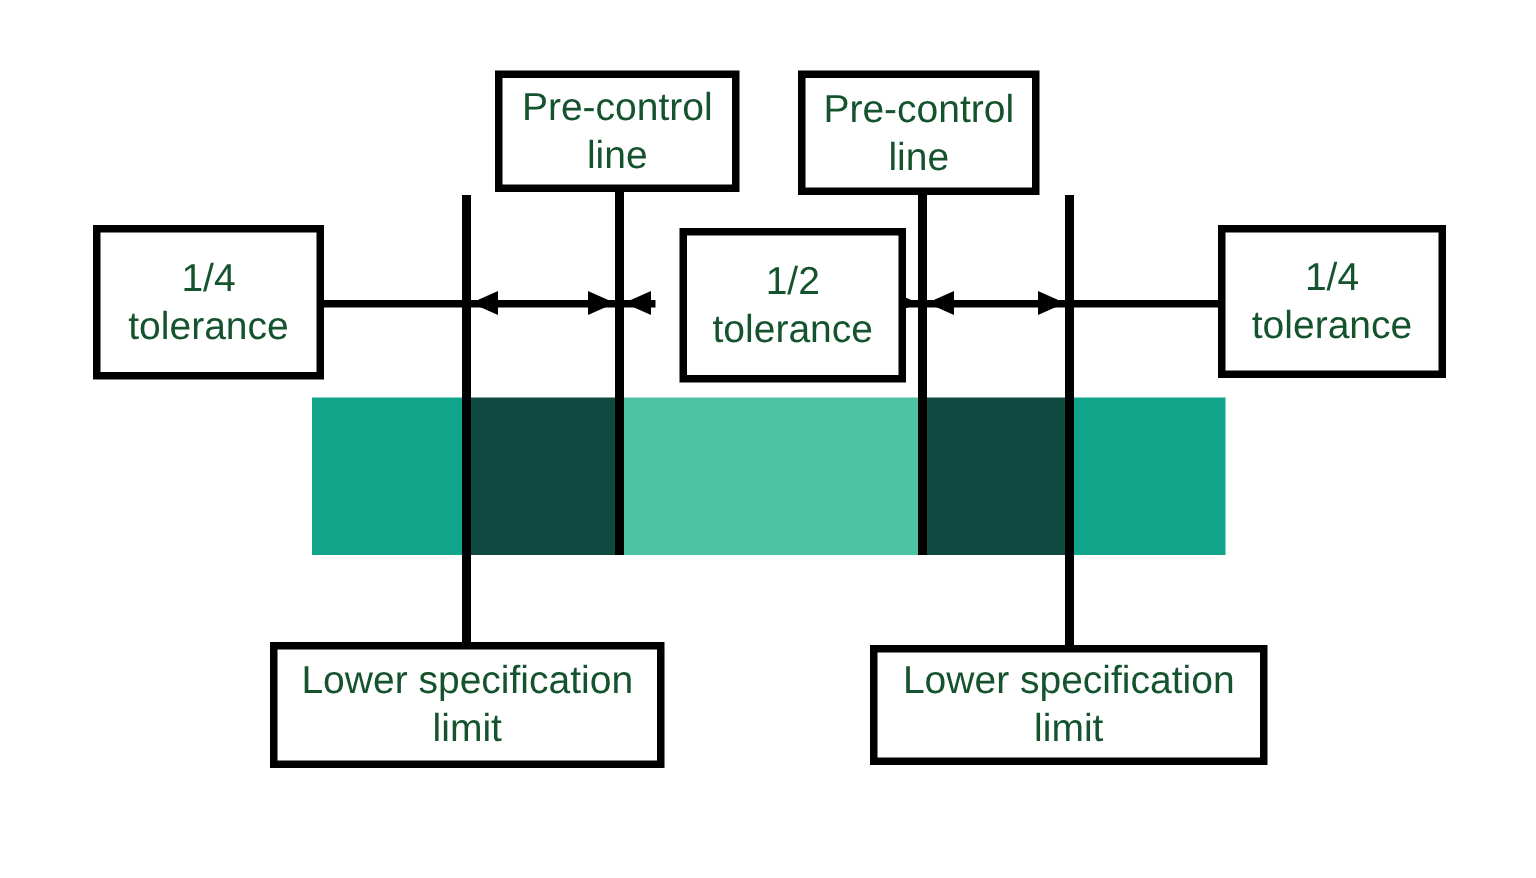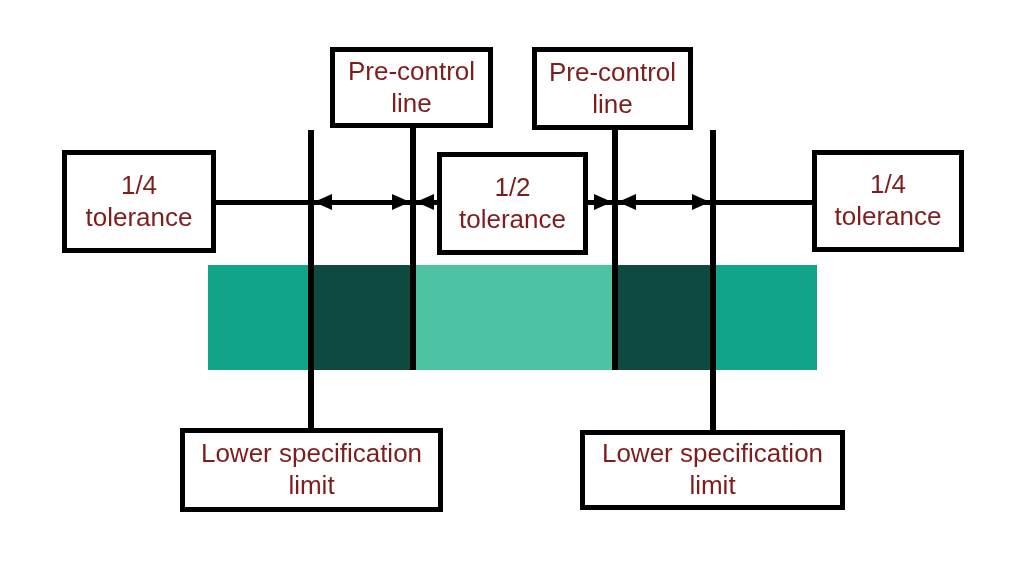--- a/index.html
+++ b/index.html
@@ -58,21 +58,21 @@
     display: flex;
     align-items: center;
     justify-content: center;
     text-align: center;
     z-index: 4;
   }
   .label-box span {
     white-space: pre-line;
     font-size: 26px;
     line-height: 1.22;
-    color: #7f1d1d;
+    color: #14532d;
   }
 </style>
 </head>
 <body>
 
 <div class="canvas">
 
   <div>
     <div class="bar-seg" style="left: 208px; width: 103px; background: rgb(16, 164, 138);"></div>
     <div class="bar-seg" style="left: 311px; width: 102px; background: rgb(14, 74, 64);"></div>
@@ -106,21 +106,21 @@
   </div>
   <div class="label-box" style="left:532px;top:47px;width:161px;height:83px;">
     <span>Pre-control
 line</span>
   </div>
 
   <div class="label-box" style="left:62px;top:150px;width:154px;height:103px;">
     <span>1/4
 tolerance</span>
   </div>
-  <div class="label-box" style="left:437px;top:152px;width:151px;height:103px;">
+  <div class="label-box" style="left:453px;top:152px;width:151px;height:103px;">
     <span>1/2
 tolerance</span>
   </div>
   <div class="label-box" style="left:812px;top:150px;width:152px;height:102px;">
     <span>1/4
 tolerance</span>
   </div>
 
   <div class="label-box" style="left:180px;top:428px;width:263px;height:84px;">
     <span>Lower specification

